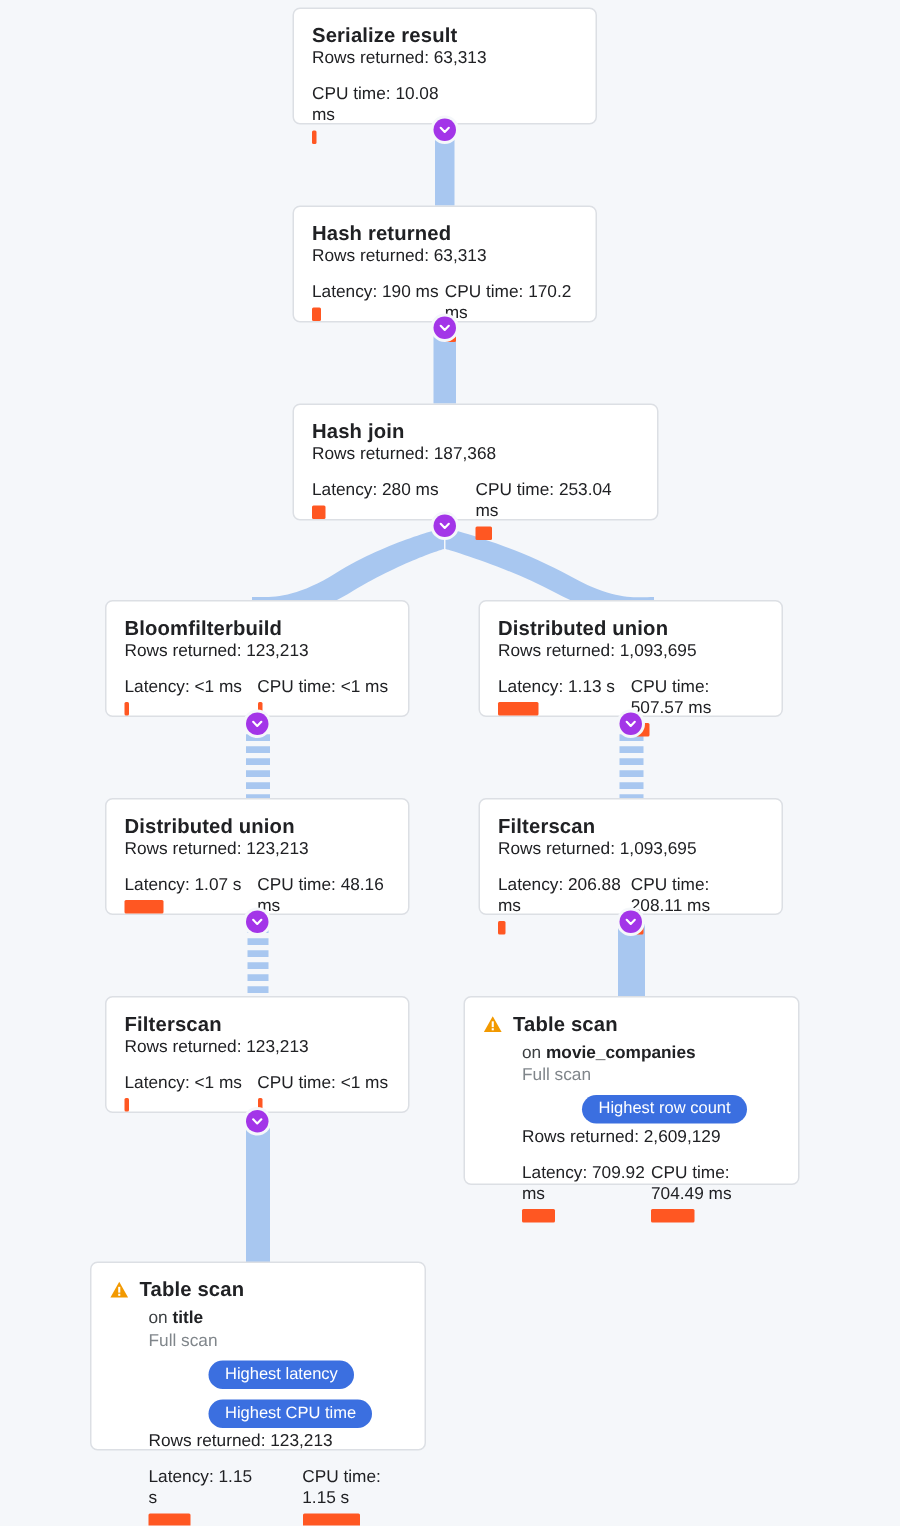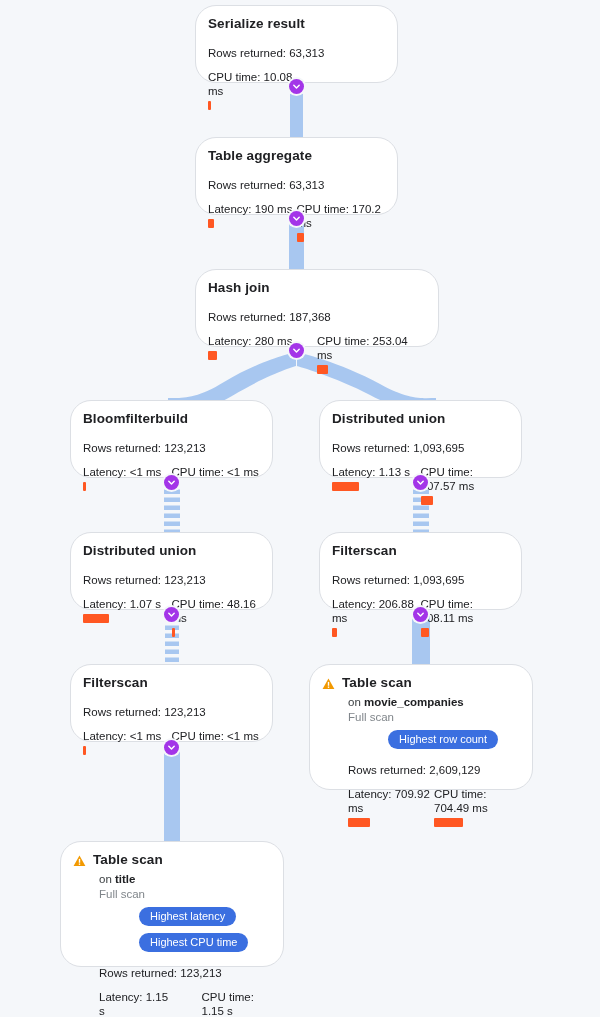--- a/index.html
+++ b/index.html
@@ -10,21 +10,21 @@
     -webkit-font-smoothing:antialiased;
     overflow:hidden;
   }
   #canvas{position:relative;width:600px;height:1017px;}
   svg#edges{position:absolute;left:0;top:0;width:600px;height:1017px;}
 
   .node{
     position:absolute;
     background:#ffffff;
     border:1px solid #dcdfe4;
-    border-radius:21px;
+    border-radius:5px;
     box-sizing:border-box;
     padding:9px 12px 12px 12px;
     z-index:3;
   }
   .node-head{display:flex;align-items:flex-start;gap:7px;}
   .warn-icon{flex:0 0 auto;margin-top:2px;}
   .title{
     font-size:13.5px;
     font-weight:700;
     color:#202124;
@@ -39,21 +39,21 @@
   .badges{margin:5px 0 2px 0;display:flex;gap:7px;flex-wrap:wrap;padding-left:40px;}
   .badge{
     background:#3b6fe0;color:#fff;
     border-radius:999px;
     font-size:11px;
     padding:3px 11px 4px 11px;
     line-height:12px;
     white-space:nowrap;
   }
   .rows{
-    font-size:11.5px;color:#202124;line-height:15px;margin-top:14px;
+    font-size:11.5px;color:#202124;line-height:15px;margin-top:0;
     font-weight:400;
   }
   .metrics{display:flex;margin-top:9px;}
   .metric{width:50%;}
   .metric .mlabel{font-size:11.5px;color:#202124;line-height:14px;}
   .bar{height:9px;background:#ff5722;margin-top:3px;border-radius:1px;}
   .indent{padding-left:26px;}
 
   .collapse{
     position:absolute;
@@ -146,21 +146,21 @@
     <div class="metrics">
       <div class="metric">
         <div class="mlabel">CPU time: 10.08 ms</div>
         <div class="bar" style="width:3px"></div>
       </div>
     </div>
   </div>
 
   <div class="node" style="left:195px;top:137px;width:203px;height:78px;">
     <div class="node-head">
-      <div class="title">Table aggregate</div>
+      <div class="title">Hash returned</div>
     </div>
     <div class="rows">Rows returned: 63,313</div>
     <div class="metrics">
       <div class="metric">
         <div class="mlabel">Latency: 190 ms</div>
         <div class="bar" style="width:6px"></div>
       </div>
       <div class="metric">
         <div class="mlabel">CPU time: 170.2 ms</div>
         <div class="bar" style="width:7px"></div>

